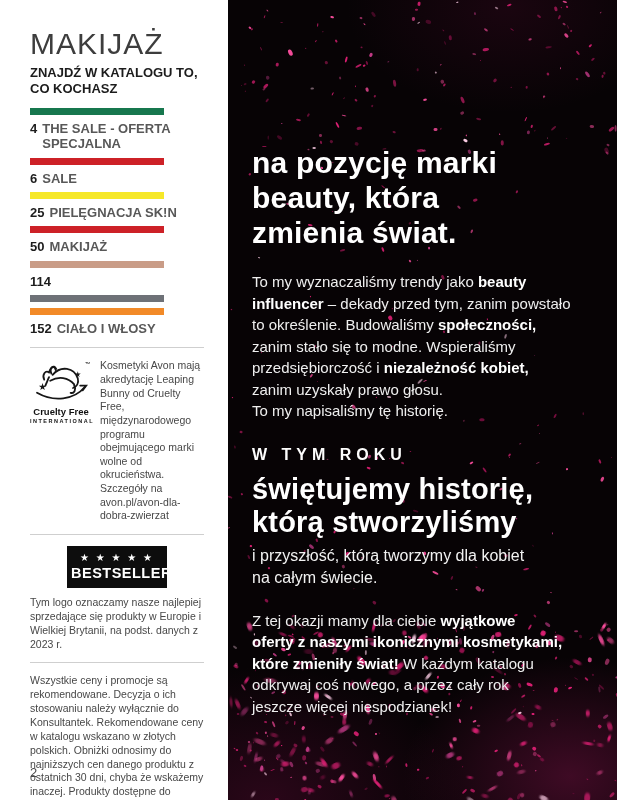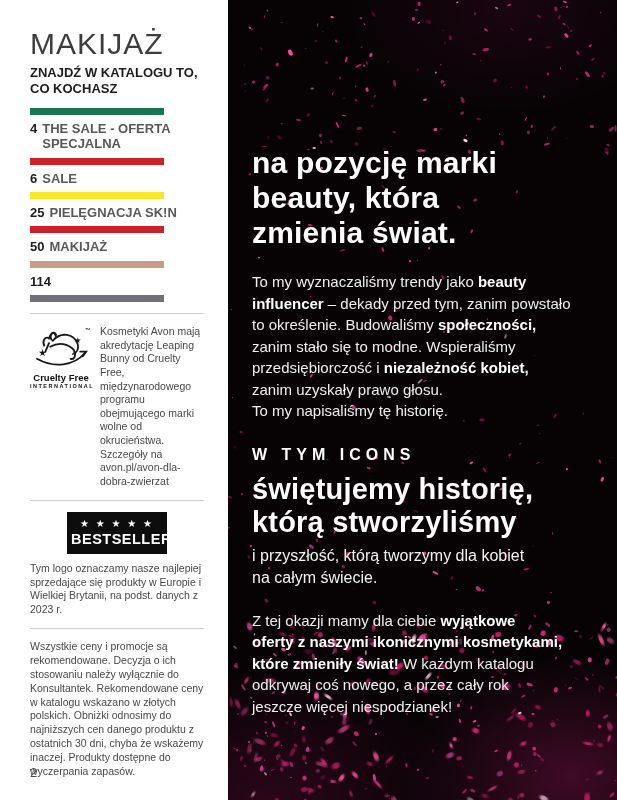--- a/index.html
+++ b/index.html
@@ -100,20 +100,27 @@
     <div class="toc-bar" style="background: rgb(201, 156, 135);"></div>
     <div class="toc-label">
       <span class="toc-num">114</span>
     </div>
   </div>
 
   <div class="toc-item">
     <div class="toc-bar" style="background: rgb(110, 113, 119);"></div>
   </div>
 
+  <div class="toc-item">
+    <div class="toc-bar" style="background: rgb(242, 138, 40);"></div>
+    <div class="toc-label">
+      <span class="toc-num">152</span>
+      <span class="toc-text">CIAŁO I WŁOSY</span>
+    </div>
+  </div>
 </div>
 
     <hr class="divider">
 
     <div class="cf-row">
       <div class="cf-logo">
         <svg width="60" height="46" viewBox="0 0 100 76">
           <g fill="none" stroke="#161616" stroke-width="3" stroke-linecap="round">
             <path d="M22,34 C18,26 24,18 30,22 C33,12 40,10 41,18"></path>
             <path d="M34,24 C30,14 38,8 42,16"></path>
@@ -713,21 +720,21 @@
       <h1 class="hero-h1">na pozycję marki
 beauty, która
 zmienia świat.</h1>
       <p class="rich para1"><span>To my wyznaczaliśmy trendy jako </span><span class="b">beauty
 influencer</span><span> – dekady przed tym, zanim powstało
 to określenie. Budowaliśmy </span><span class="b">społeczności,</span><span>
 zanim stało się to modne. Wspieraliśmy
 przedsiębiorczość i </span><span class="b">niezależność kobiet,</span><span>
 zanim uzyskały prawo głosu.
 To my napisaliśmy tę historię.</span></p>
-      <div class="eyebrow">W TYM ICONS</div>
+      <div class="eyebrow">W TYM ROKU</div>
       <h2 class="hero-h2">świętujemy historię,
 którą stworzyliśmy</h2>
       <div class="hero-sub">i przyszłość, którą tworzymy dla kobiet
 na całym świecie.</div>
       <p class="rich para2"><span>Z tej okazji mamy dla ciebie </span><span class="b">wyjątkowe
 oferty z naszymi ikonicznymi kosmetykami,
 które zmieniły świat!</span><span> W każdym katalogu
 odkrywaj coś nowego, a przez cały rok
 jeszcze więcej niespodzianek!</span></p>
     </div>

